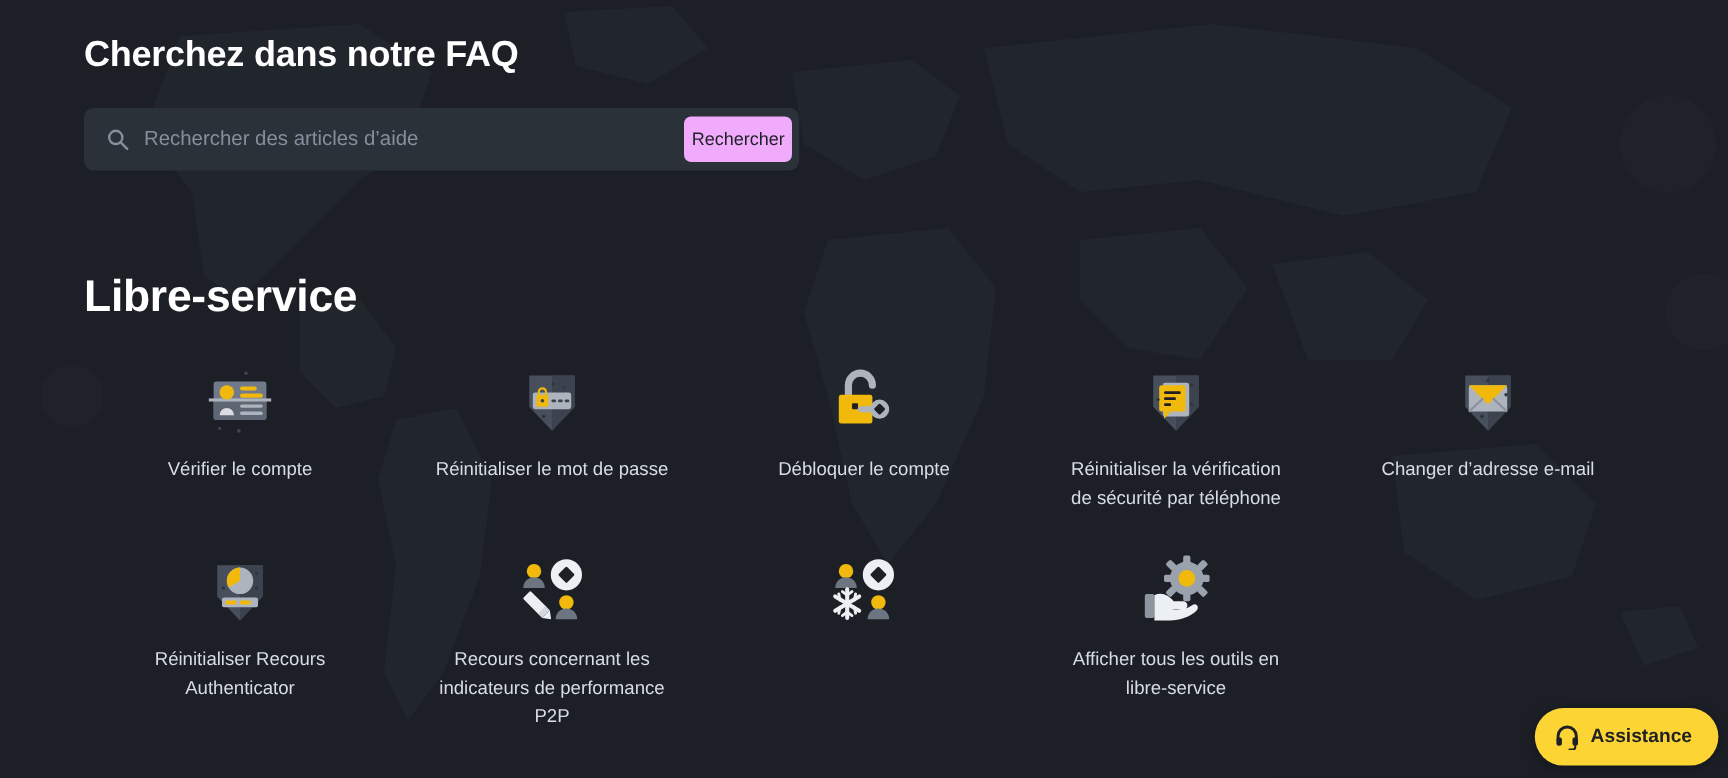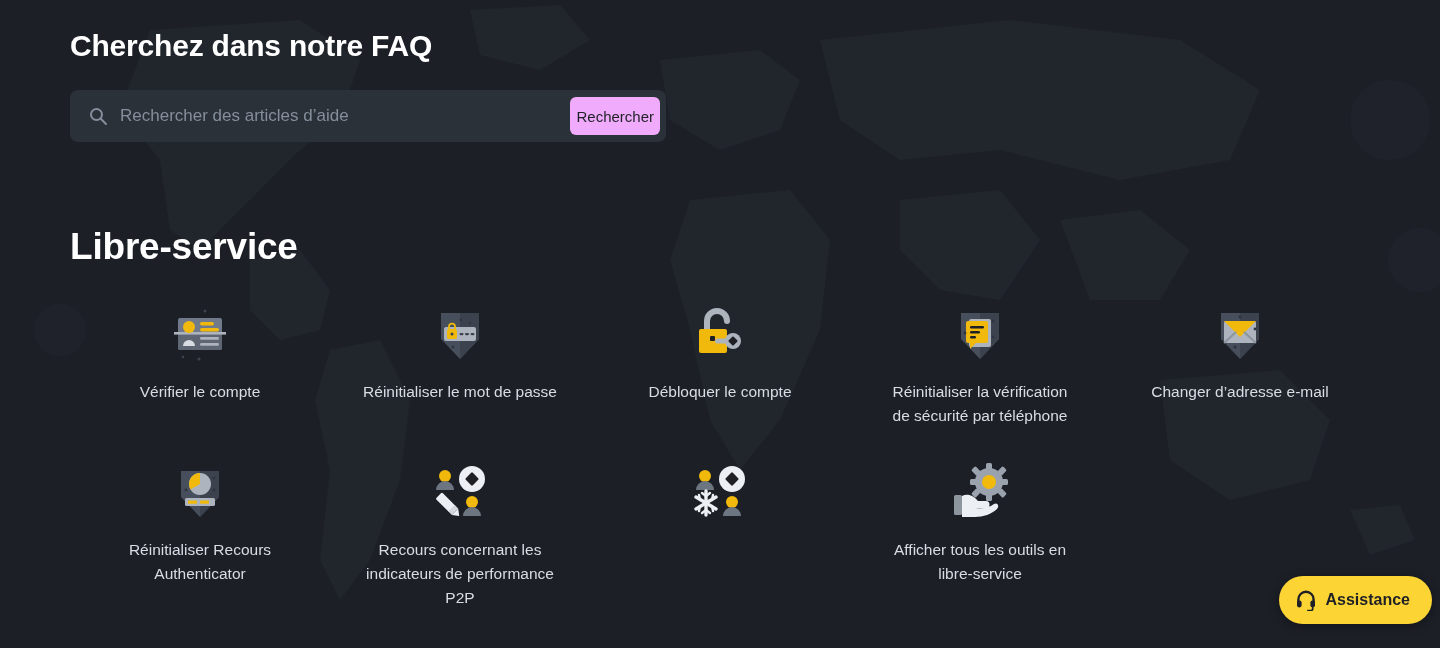--- a/index.html
+++ b/index.html
@@ -124,21 +124,21 @@
     text-align: center;
     font-size: 15.5px;
     line-height: 24px;
     color: #d8dde4;
   }
 
   
   .support-btn {
     position: absolute;
     right: 8px;
-    bottom: 24px;
+    bottom: 10px;
     z-index: 10;
     height: 48px;
     padding: 0 22px 0 16px;
     background: #fcd535;
     border: none;
     border-radius: 24px;
     display: flex;
     align-items: center;
     gap: 9px;
     cursor: pointer;

